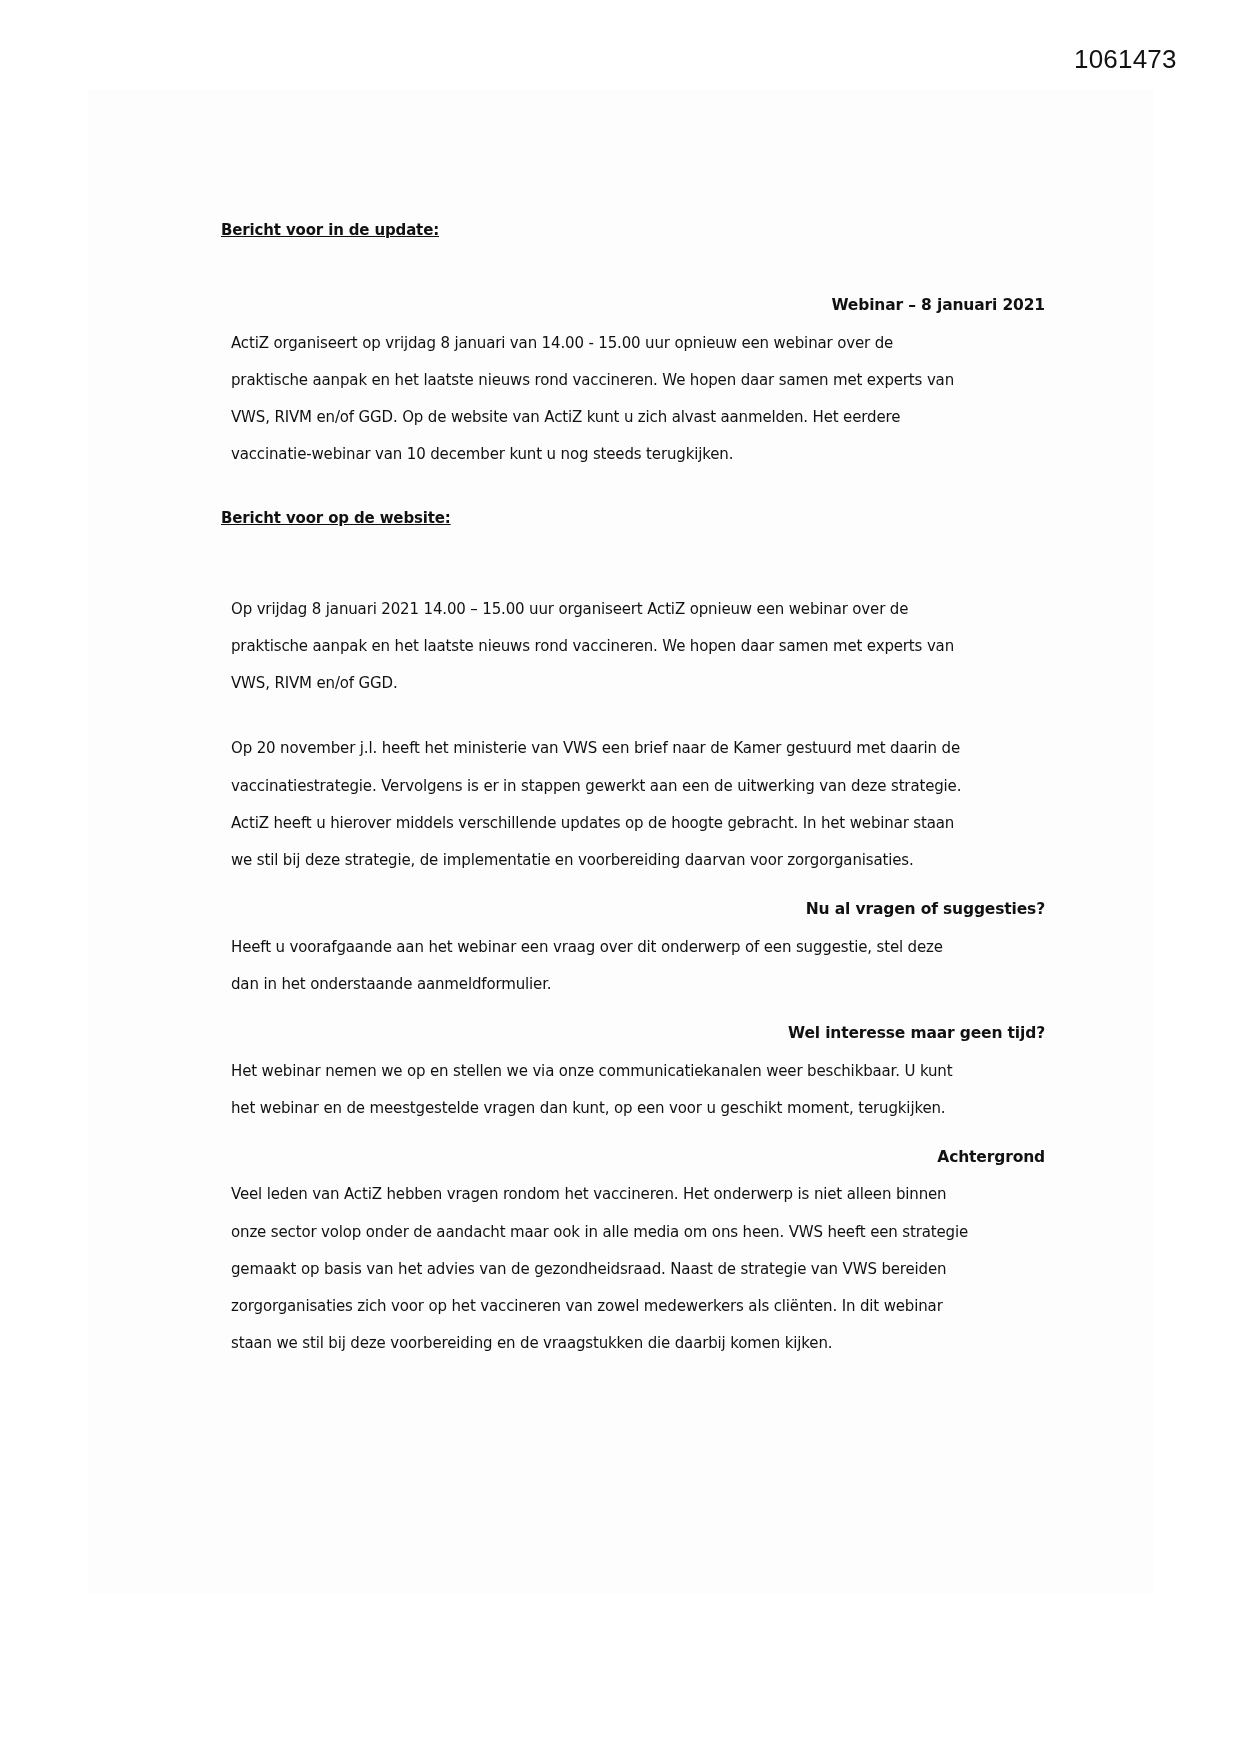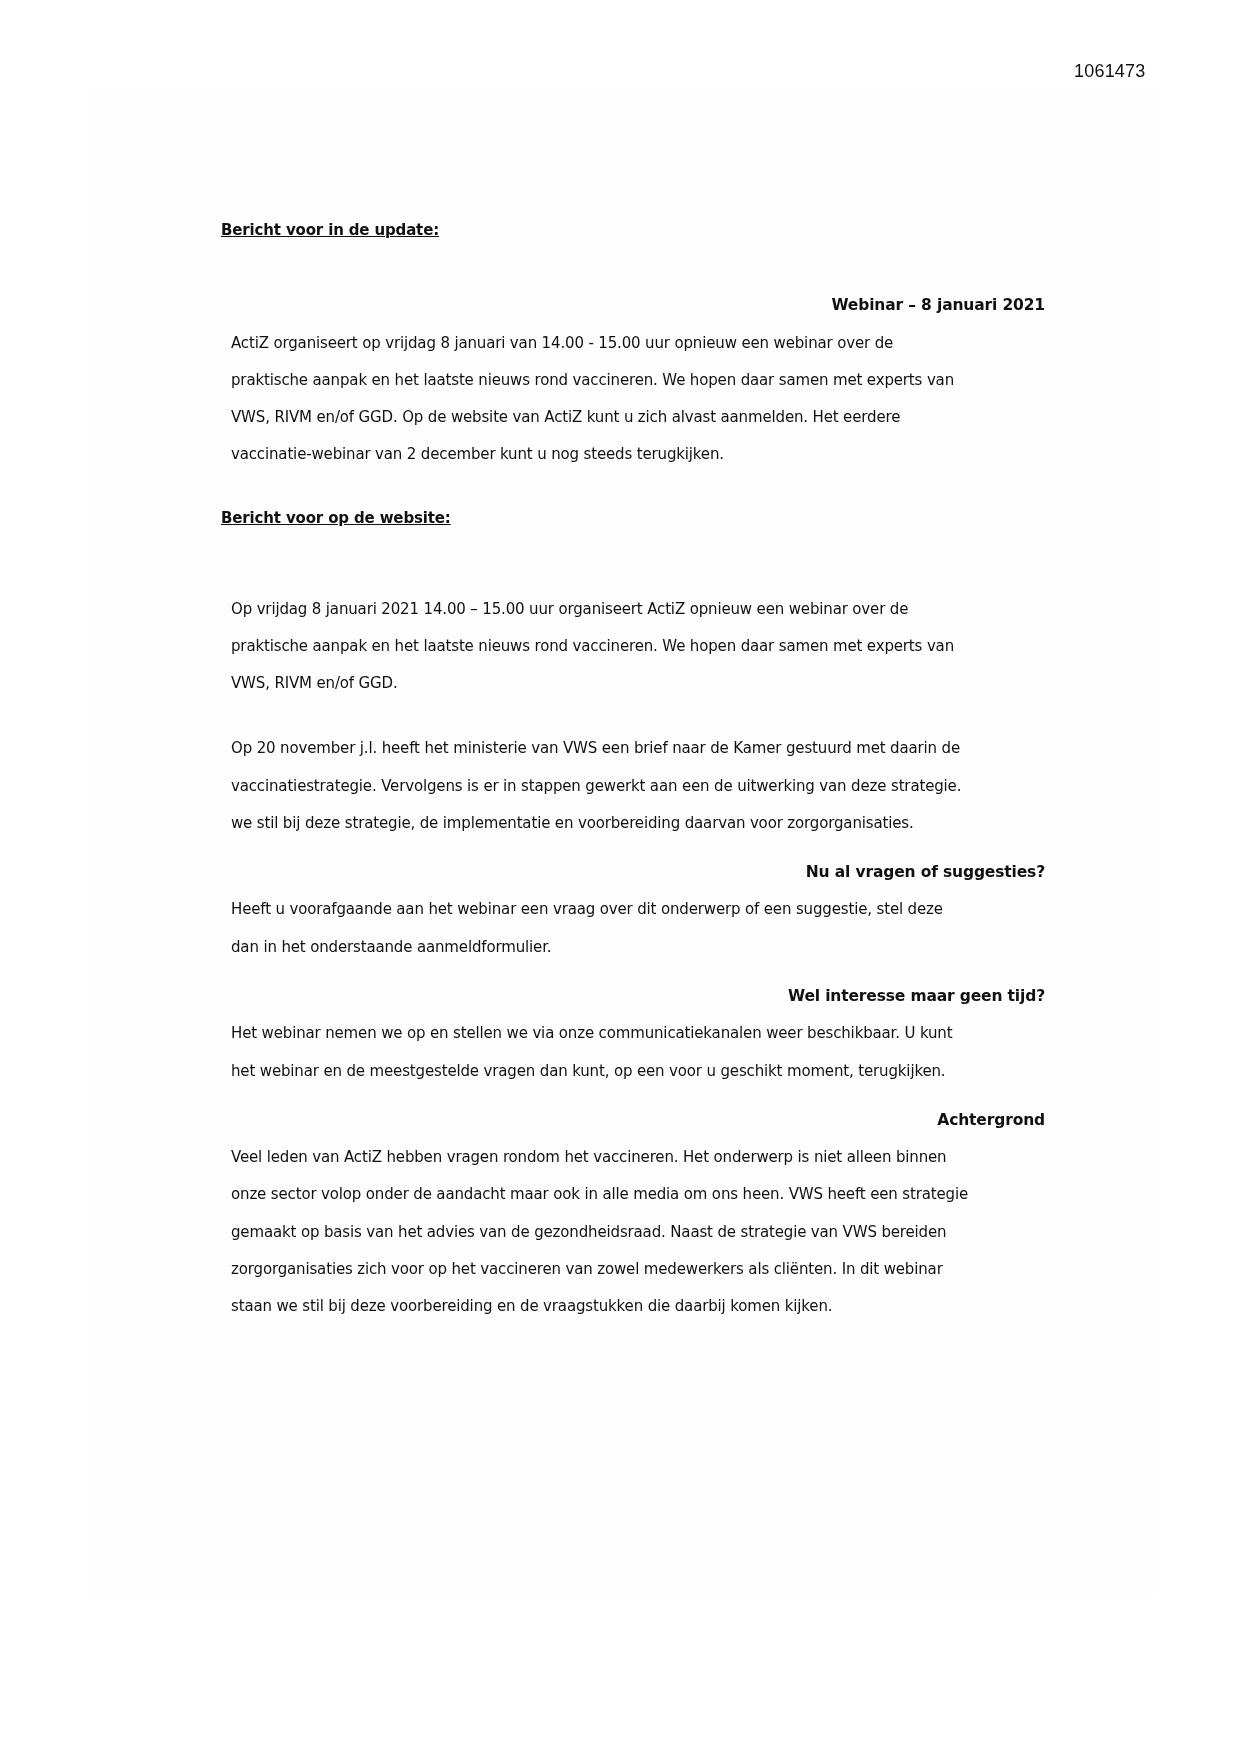--- a/index.html
+++ b/index.html
@@ -5,22 +5,22 @@
   html, body { margin: 0; padding: 0; }
   body {
     width: 1241px; height: 1754px; background: #ffffff; position: relative; overflow: hidden;
     font-family: "DejaVu Sans", sans-serif; color: #111111;
   }
   .page-tint {
     position: absolute; left: 88px; top: 90px; width: 1066px; height: 1504px;
     background: #fdfdfd;
   }
   .doc-number {
-    position: absolute; left: 1074px; top: 61px;
-    font-family: "Liberation Sans", sans-serif; font-size: 18px; color: #111;
+    position: absolute; left: 1074px; top: 44px;
+    font-family: "Liberation Sans", sans-serif; font-size: 26px; color: #111;
     letter-spacing: 0.2px;
   }
   .content {
     position: absolute; left: 215px; top: 214px; width: 830px;
     font-size: 15px; line-height: 21.2px; letter-spacing: -0.15px;
   }
   .section-label {
     font-weight: bold; text-decoration: underline; margin: 6px;
     font-size: 15px;
   }
@@ -42,37 +42,38 @@
 <div class="content">
 
   <p class="section-label">Bericht voor in de update:</p>
   <div class="gap-xl"></div>
 
   <h3>Webinar – 8 januari 2021</h3>
   <div>
     <p>ActiZ organiseert op vrijdag 8 januari van 14.00 - 15.00 uur opnieuw een webinar over de</p>
     <p>praktische aanpak en het laatste nieuws rond vaccineren. We hopen daar samen met experts van</p>
     <p>VWS, RIVM en/of GGD. Op de website van ActiZ kunt u zich alvast aanmelden. Het eerdere</p>
-    <p>vaccinatie-webinar van 2 december kunt u nog steeds terugkijken.</p>
+    <p>vaccinatie-webinar van 10 december kunt u nog steeds terugkijken.</p>
   </div>
   <div class="gap-md"></div>
 
   <p class="section-label">Bericht voor op de website:</p>
   <div class="gap-xl"></div>
 
   <div>
     <p>Op vrijdag 8 januari 2021 14.00 – 15.00 uur organiseert ActiZ opnieuw een webinar over de</p>
     <p>praktische aanpak en het laatste nieuws rond vaccineren. We hopen daar samen met experts van</p>
     <p>VWS, RIVM en/of GGD.</p>
   </div>
   <div class="gap-sm"></div>
 
   <div>
     <p>Op 20 november j.l. heeft het ministerie van VWS een brief naar de Kamer gestuurd met daarin de</p>
     <p>vaccinatiestrategie. Vervolgens is er in stappen gewerkt aan een de uitwerking van deze strategie.</p>
+    <p>ActiZ heeft u hierover middels verschillende updates op de hoogte gebracht. In het webinar staan</p>
     <p>we stil bij deze strategie, de implementatie en voorbereiding daarvan voor zorgorganisaties.</p>
   </div>
   <div class="gap-sm"></div>
 
   <h3>Nu al vragen of suggesties?</h3>
   <div>
     <p>Heeft u voorafgaande aan het webinar een vraag over dit onderwerp of een suggestie, stel deze</p>
     <p>dan in het onderstaande aanmeldformulier.</p>
   </div>
   <div class="gap-sm"></div>

